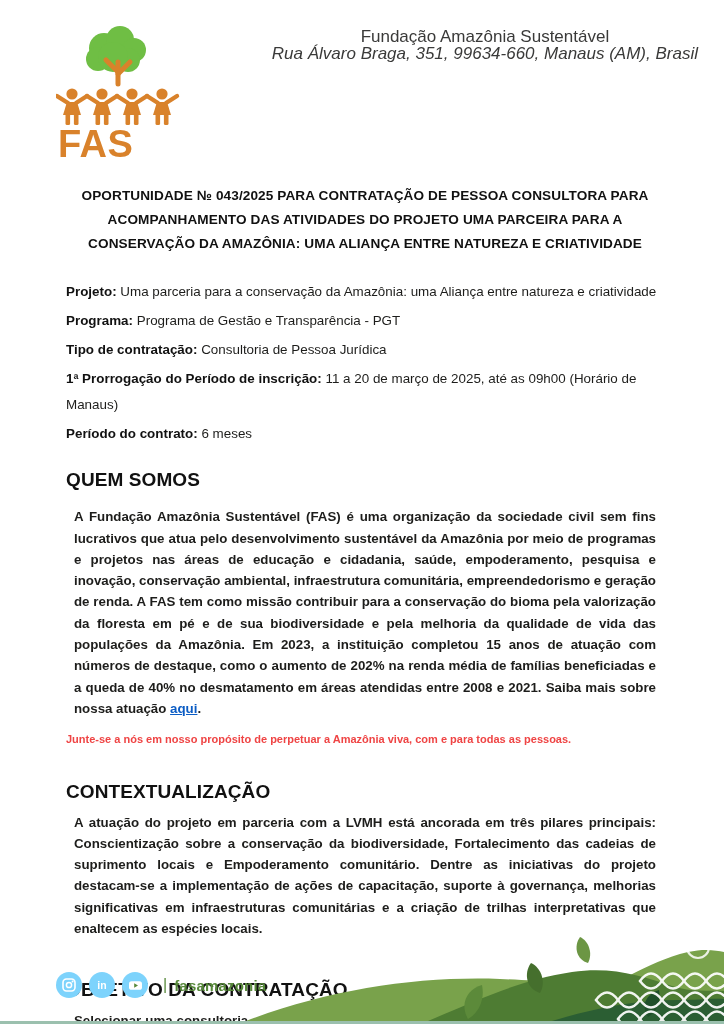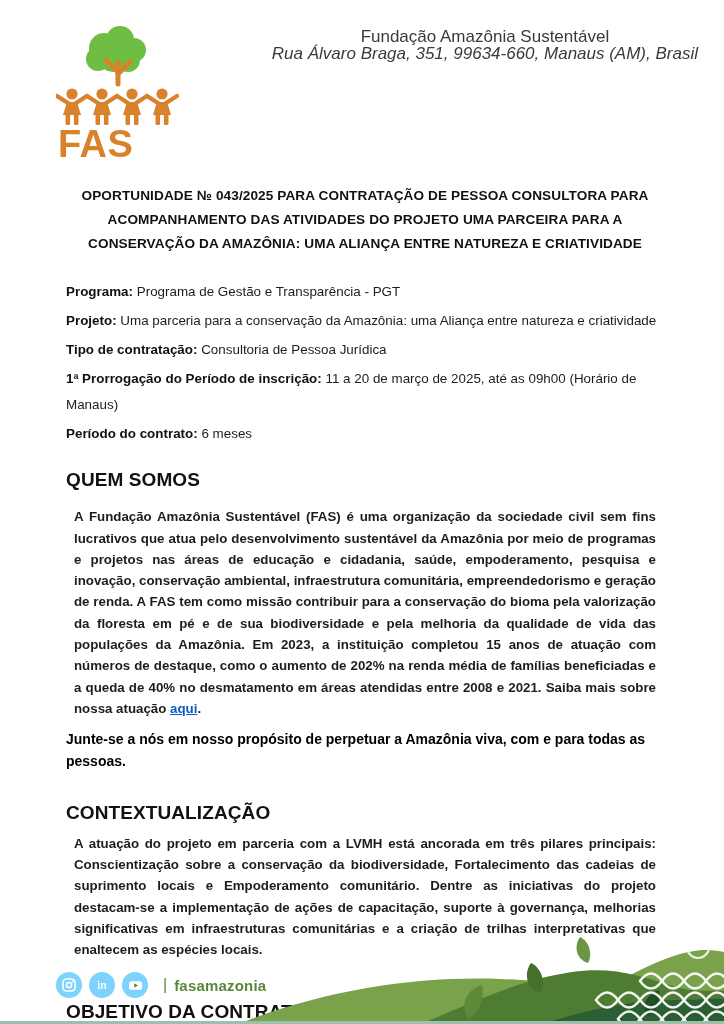--- a/index.html
+++ b/index.html
@@ -26,21 +26,21 @@
   .details p{margin:0 0 3px;font-size:13.4px;line-height:26px;color:#1d1d1b;}
   .details b{font-weight:700;margin-right:.28em;color:#111;}
   h2.sect{margin:0;font-size:19px;font-weight:700;color:#111;letter-spacing:.1px;}
   h2.mt-qs{margin-top:22px;}
   h2.mt-cx{margin-top:30px;}
   h2.mt-ob{margin-top:40px;}
   p.body{
     margin:15px 8px 0;font-size:13.3px;line-height:21.3px;text-align:justify;color:#1d1d1b;font-weight:bold;
   }
   p.body.tight{margin-top:9px;}
-  p.callout{margin:10px 0 0;font-size:14px;line-height:21.3px;font-weight:700;color:#000000;}
+  p.callout{margin:10px 0 0;font-size:11px;line-height:21.3px;font-weight:700;color:#ef4444;}
   a.doc-link{color:#0b5cc4;text-decoration:underline;cursor:pointer;}
   
   .footer-hills{position:absolute;left:0;bottom:3px;width:724px;height:88px;pointer-events:none;}
   .footer-strip{position:absolute;left:0;bottom:0;width:724px;height:3px;background:#9bc0ae;}
   .social-row{position:absolute;left:56px;bottom:26px;display:flex;align-items:center;gap:7px;}
   .social-icon{width:26px;height:26px;border-radius:50%;background:#7dd3fc;display:flex;align-items:center;justify-content:center;cursor:pointer;text-align:center;}
   .social-icon svg{display:block;}
   .handle-wrap{display:flex;align-items:center;margin-left:6px;}
   .handle-divider{color:#57893a;font-size:16px;font-weight:400;margin:0 7px 0 2px;}
   .handle{color:#57893a;font-size:15px;font-weight:700;letter-spacing:.2px;}
@@ -111,22 +111,22 @@
       <div class="org">Fundação Amazônia Sustentável</div>
       <div class="it">Rua Álvaro Braga, 351, 99634-660, Manaus (AM), Brasil</div>
     </div>
   </div>
 
   <div class="main">
 
     <h1 class="title">OPORTUNIDADE № 043/2025 PARA CONTRATAÇÃO DE PESSOA CONSULTORA PARA ACOMPANHAMENTO DAS ATIVIDADES DO PROJETO UMA PARCEIRA PARA A CONSERVAÇÃO DA AMAZÔNIA: UMA ALIANÇA ENTRE NATUREZA E CRIATIVIDADE</h1>
 
     <div class="details">
+      <p><b>Projeto:</b><span>Uma parceria para a conservação da Amazônia: uma Aliança entre natureza e criatividade</span></p>
       <p><b>Programa:</b><span>Programa de Gestão e Transparência - PGT</span></p>
-      <p><b>Projeto:</b><span>Uma parceria para a conservação da Amazônia: uma Aliança entre natureza e criatividade</span></p>
       <p><b>Tipo de contratação:</b><span>Consultoria de Pessoa Jurídica</span></p>
       <p><b>1ª Prorrogação do Período de inscrição:</b><span>11 a 20 de março de 2025, até as 09h00 (Horário de Manaus)</span></p>
       <p><b>Período do contrato:</b><span>6 meses</span></p>
     </div>
 
     <h2 class="sect mt-qs">QUEM SOMOS</h2>
     <p class="body"><span>A </span><b>Fundação Amazônia Sustentável (FAS)</b><span> é uma organização da sociedade civil sem fins lucrativos que atua pelo desenvolvimento sustentável da Amazônia por meio de programas e projetos nas áreas de educação e cidadania, saúde, empoderamento, pesquisa e inovação, conservação ambiental, infraestrutura comunitária, empreendedorismo e geração de renda. A FAS tem como missão contribuir para a conservação do bioma pela valorização da floresta em pé e de sua biodiversidade e pela melhoria da qualidade de vida das populações da Amazônia. Em 2023, a instituição completou 15 anos de atuação com números de destaque, como o aumento de 202% na renda média de famílias beneficiadas e a queda de 40% no desmatamento em áreas atendidas entre 2008 e 2021. Saiba mais sobre nossa atuação </span><a class="doc-link">aqui</a><span>.</span></p>
     <p class="callout">Junte-se a nós em nosso propósito de perpetuar a Amazônia viva, com e para todas as pessoas.</p>
 
     <h2 class="sect mt-cx">CONTEXTUALIZAÇÃO</h2>

